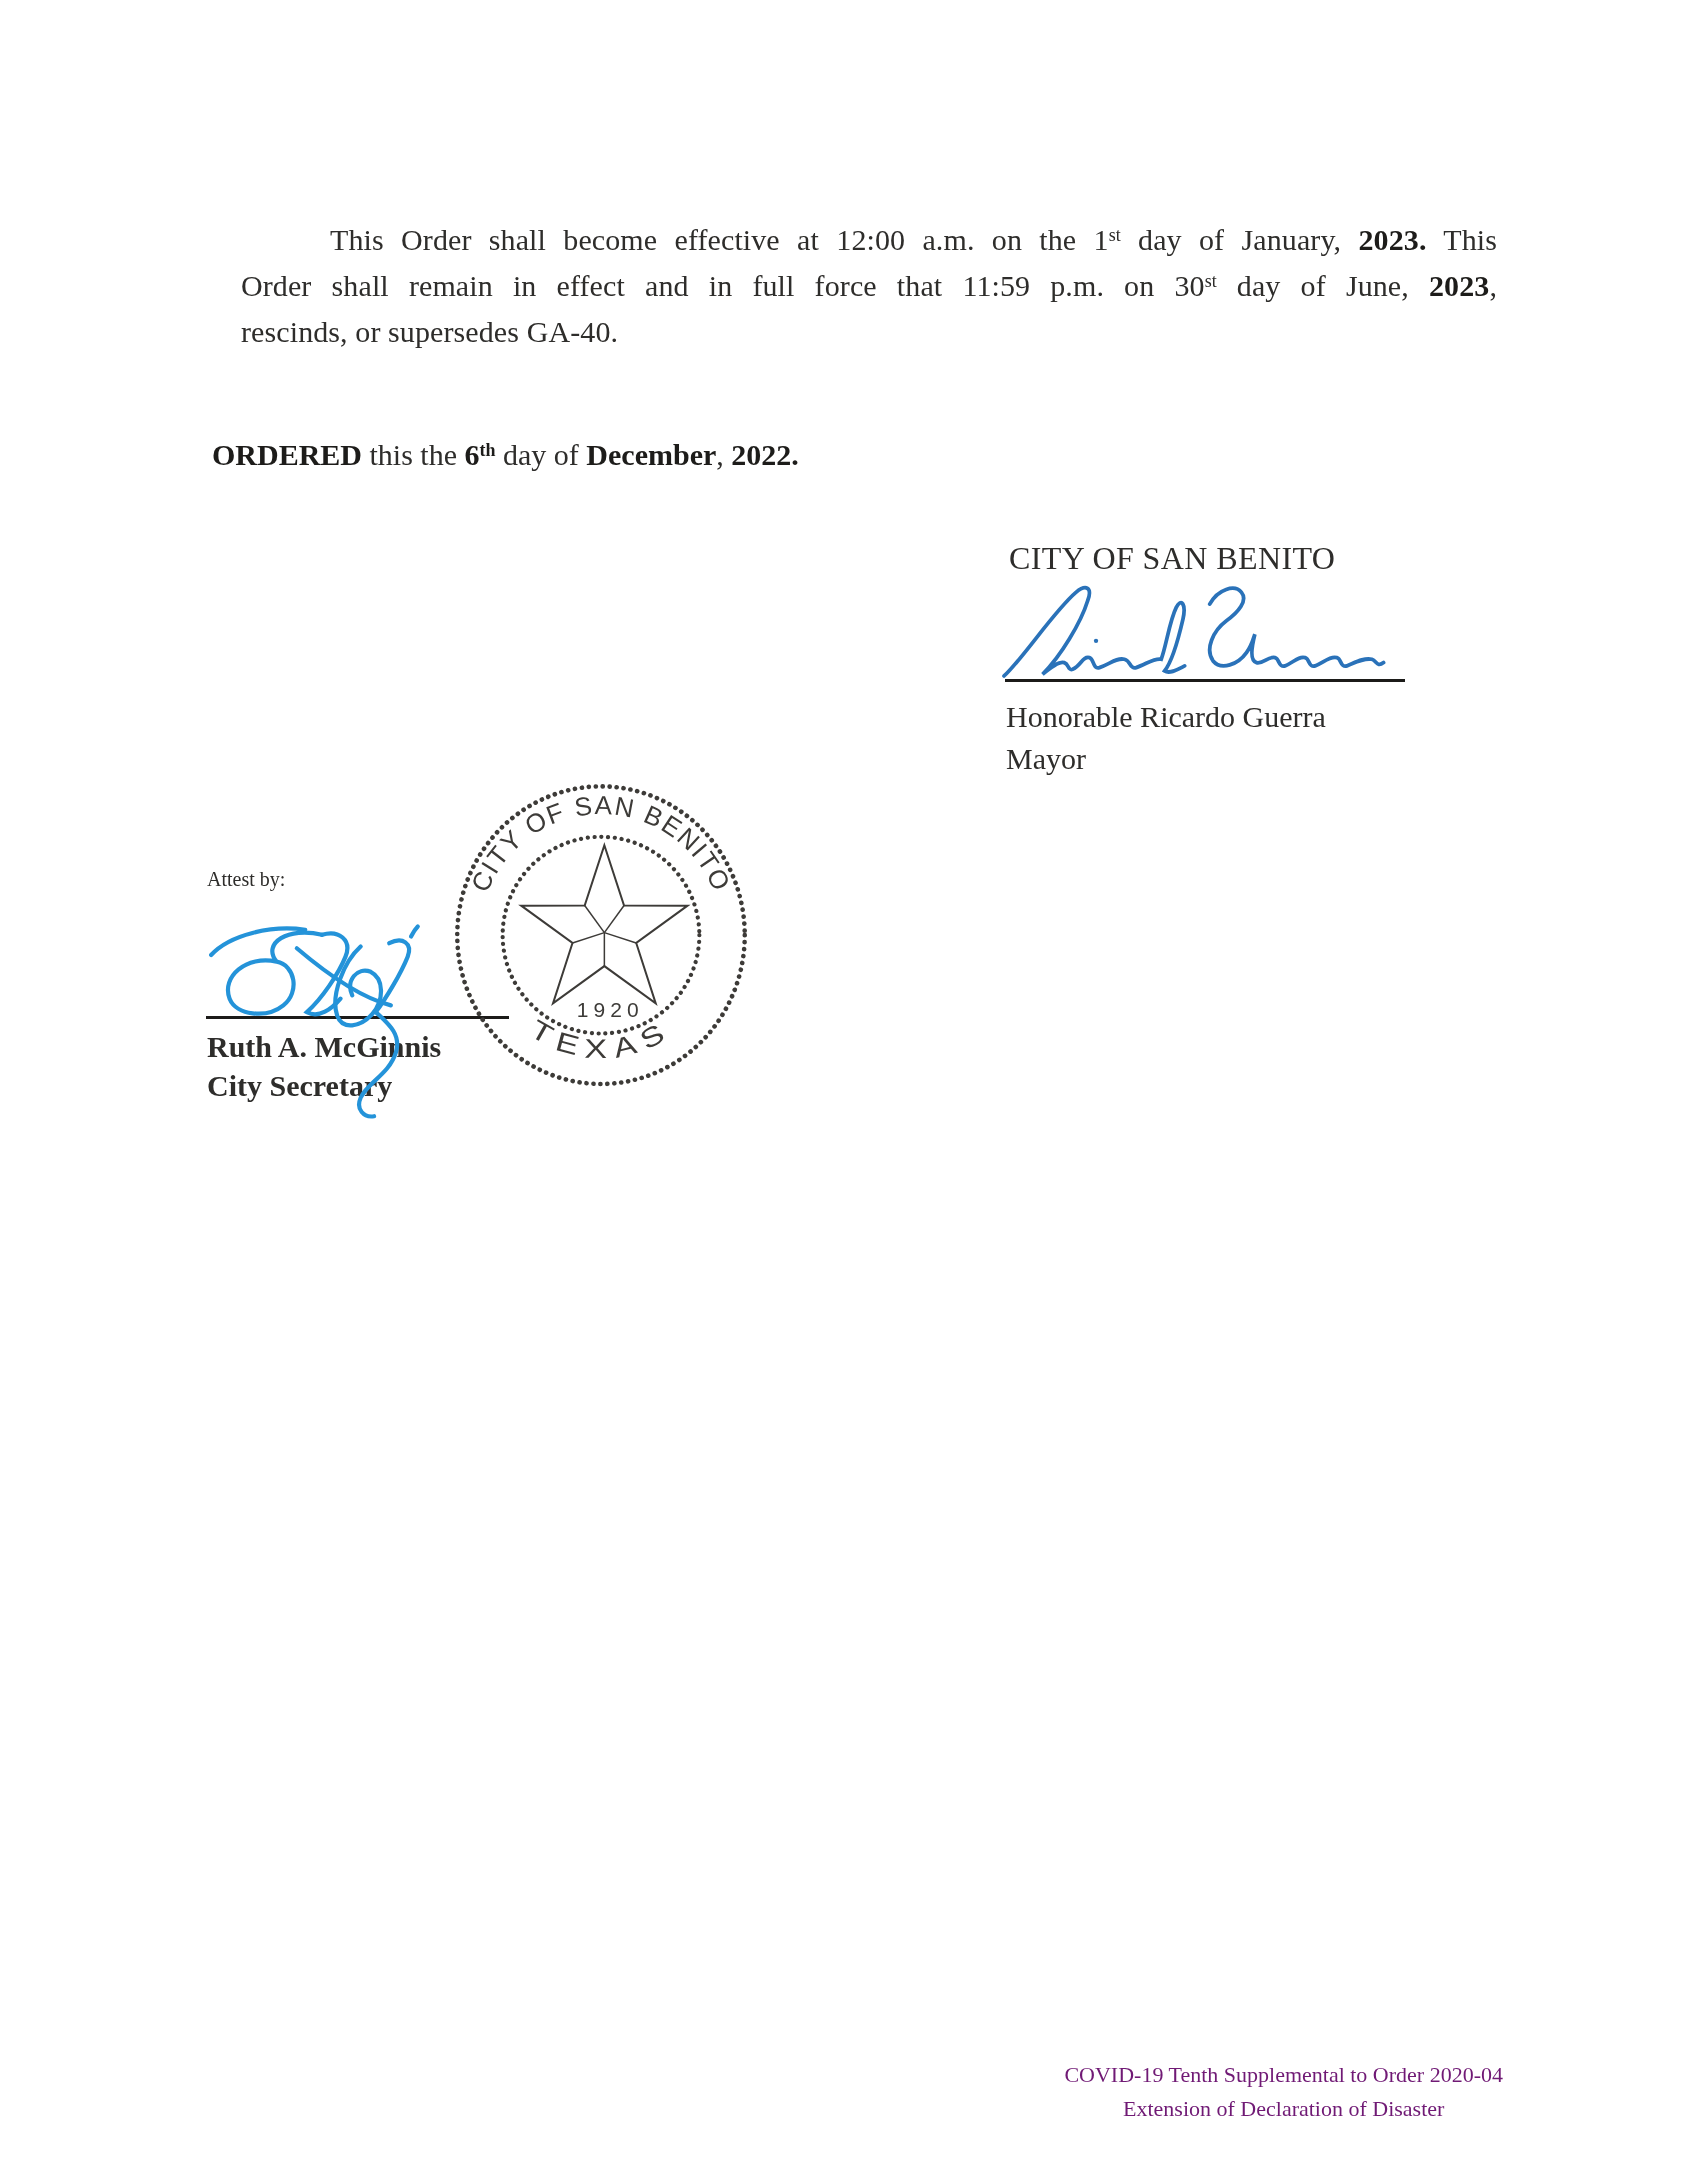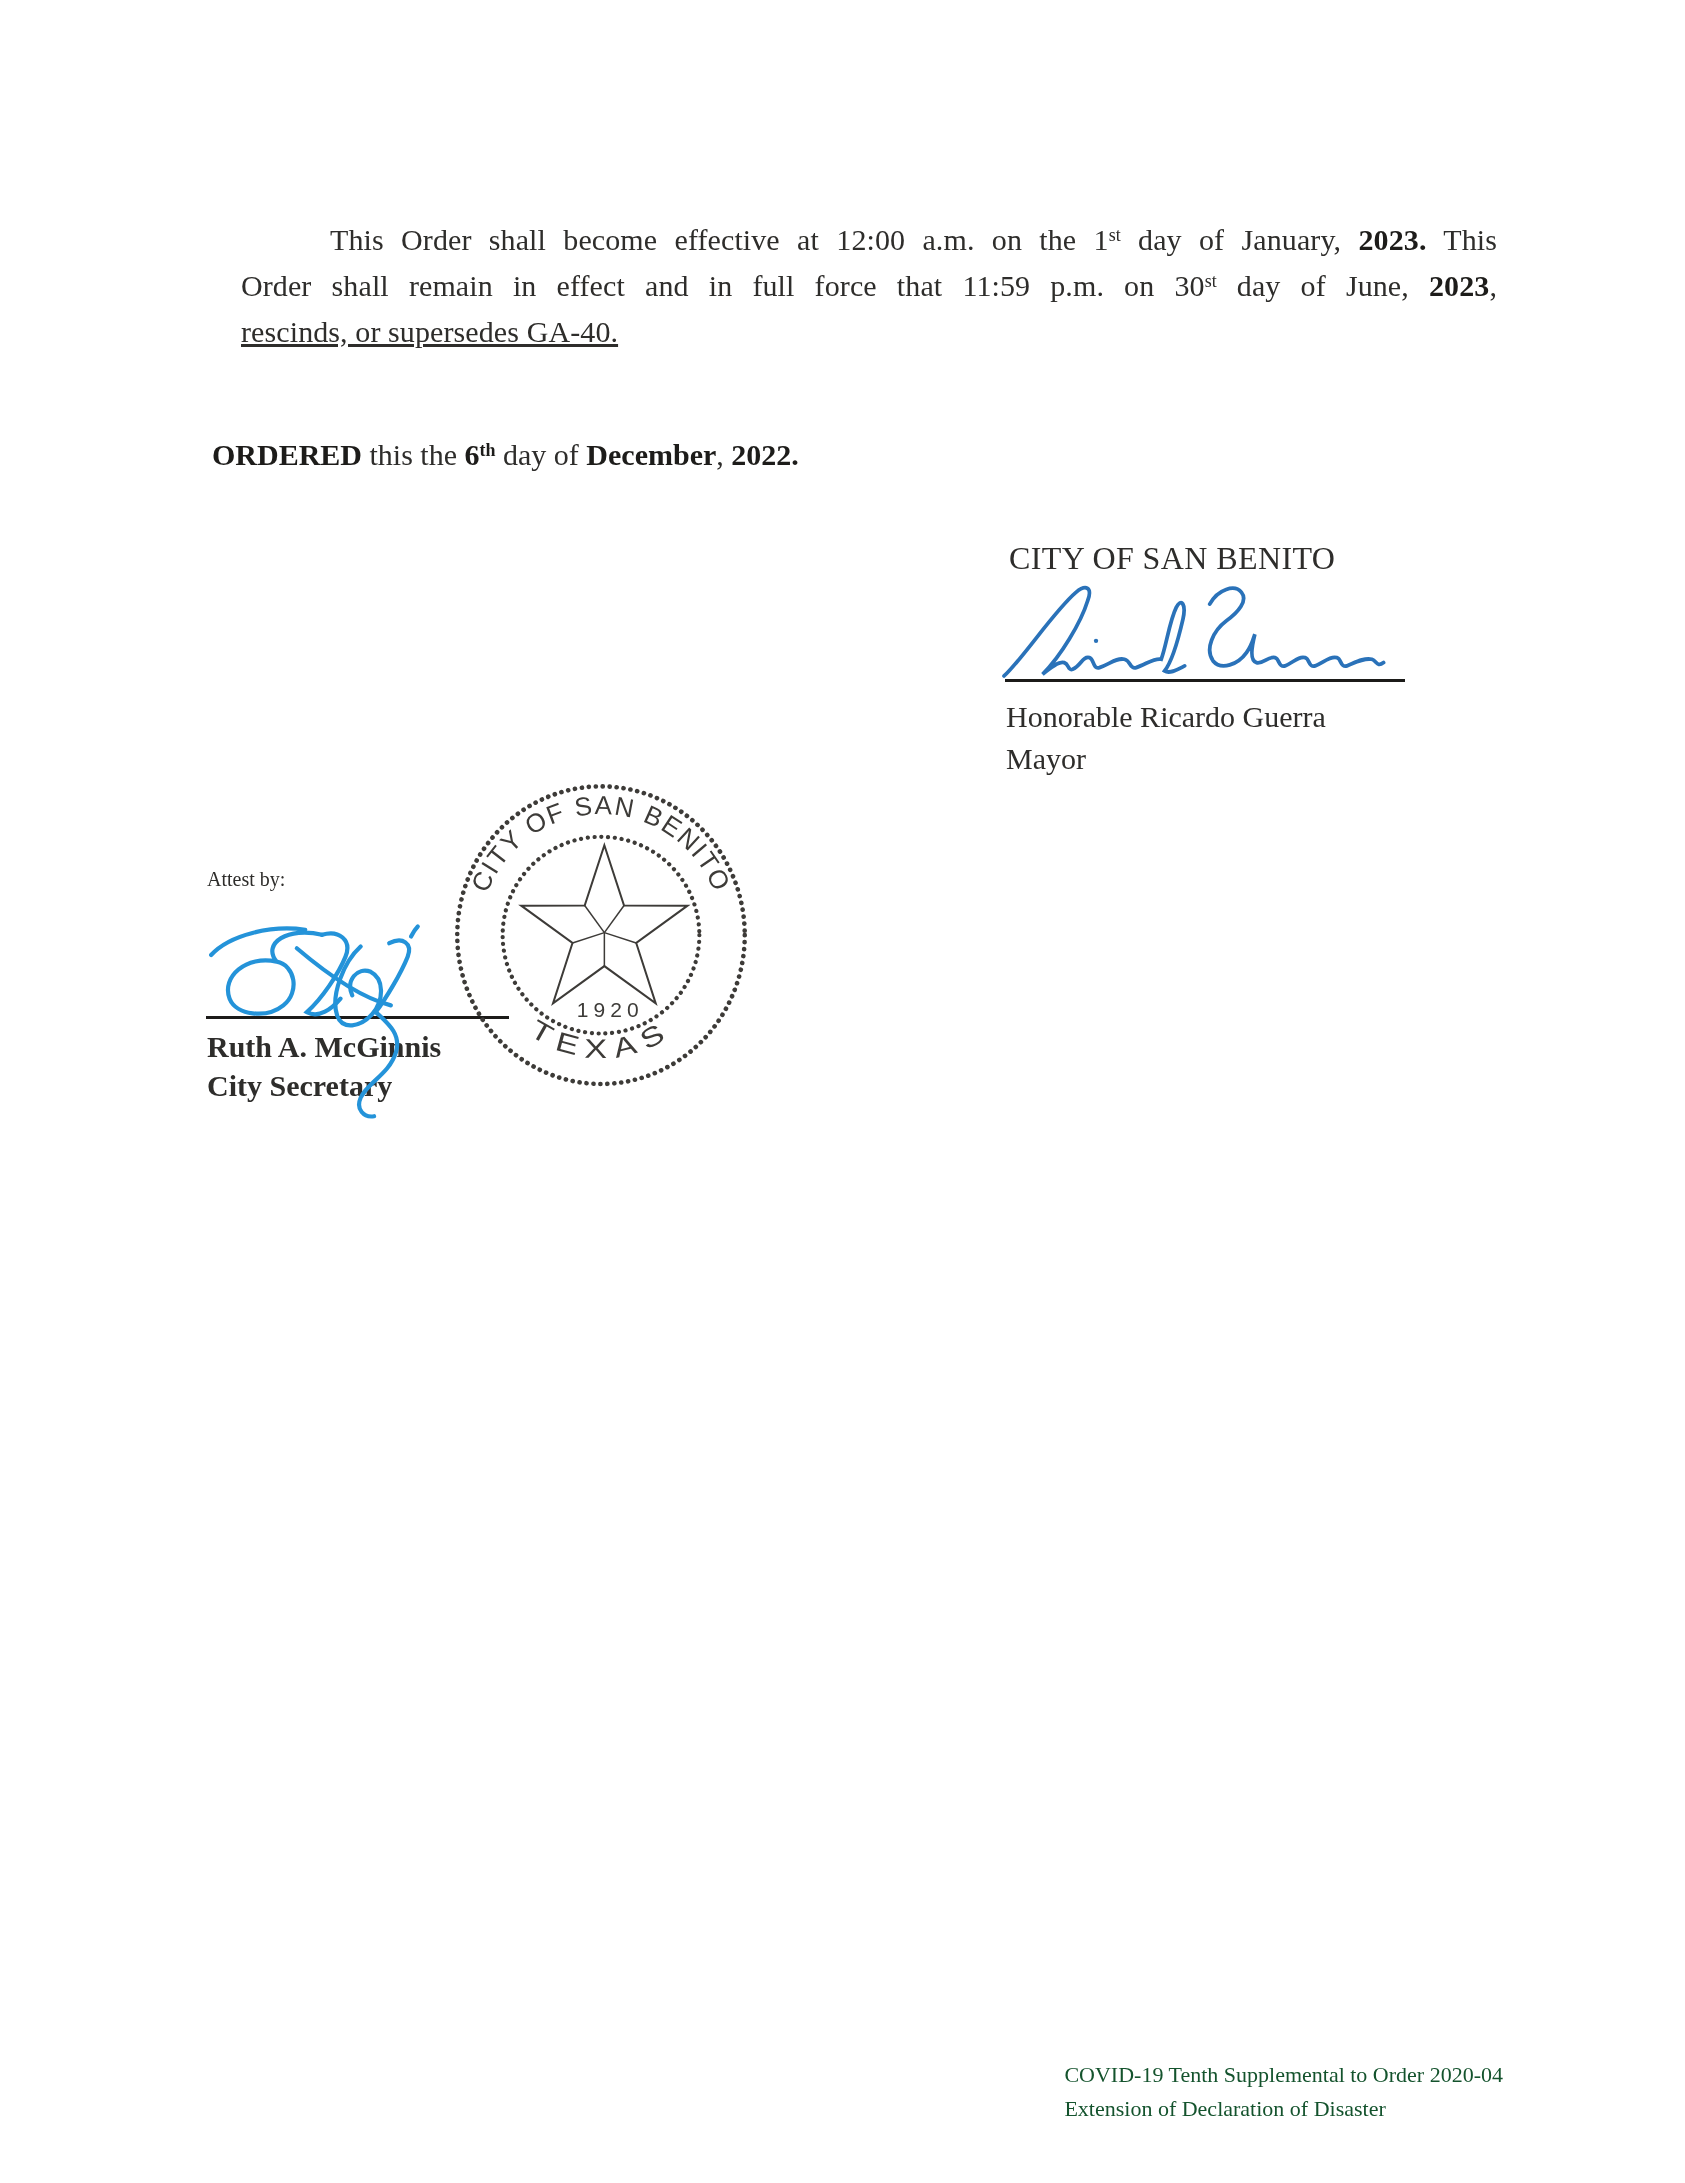--- a/index.html
+++ b/index.html
@@ -22,21 +22,21 @@
   .abs{position:absolute;}
 
   
   .para{
     left:241px; top:219px; width:1256px;
     font-size:30px; line-height:42px;
     letter-spacing:0.1px;
   }
   .pline{text-align:justify; text-align-last:justify;}
   .pline.first{text-indent:89px;}
-  .pline.last{text-align:right; text-align-last:left;text-decoration:underline;}
+  .pline.last{text-align:right; text-align-last:left;}
   .u{text-decoration-thickness:2.1px; text-underline-offset:5px; text-decoration-color:#34322f;}
   .b{font-weight:bold; color:var(--bold-ink);}
   .sup{font-size:60%; position:relative; top:-0.52em; letter-spacing:0;}
 
   
   .ordered{
     left:212px; top:434px; width:1260px;
     font-size:30px; line-height:42px;
   }
 
@@ -54,23 +54,23 @@
   .sig-mayor{left:998px; top:579px; width:395px; height:107px;}
   .sig-secretary{left:196px; top:918px; width:252px; height:210px; z-index:3;}
 
   
   .seal{left:453px; top:783px; width:296px; height:306px;}
   .seal text{font-family:"Liberation Sans", sans-serif; fill:var(--seal-ink);}
 
   
   .footer{
     right:182px; top:2058px;
-    text-align:left;
+    text-align:center;
     font-size:22px; line-height:34px;
-    color:#14532d;
+    color:#701a75;
   }
 </style>
 </head>
 <body>
 
 <div class="abs para">
   <div class="pline first"><span>This Order shall become effective at </span><span class="u"><span>12:00 a.m.</span></span><span> on the </span><span class="u"><span>1</span><span class="sup">st</span></span><span> day of </span><span class="u"><span>January</span></span><span>, </span><span class="b">2023.</span><span>  This</span></div>
   <div class="pline"><span>Order shall remain in effect and in full force that </span><span class="u"><span>11:59 p.m.</span></span><span> on </span><span class="u"><span>30</span><span class="sup">st</span></span><span> day of </span><span class="u"><span>June</span></span><span>, </span><span class="b">2023</span><span>,</span></div>
   <div class="pline last"><span>rescinds, or supersedes GA-40.</span></div>
 </div>

